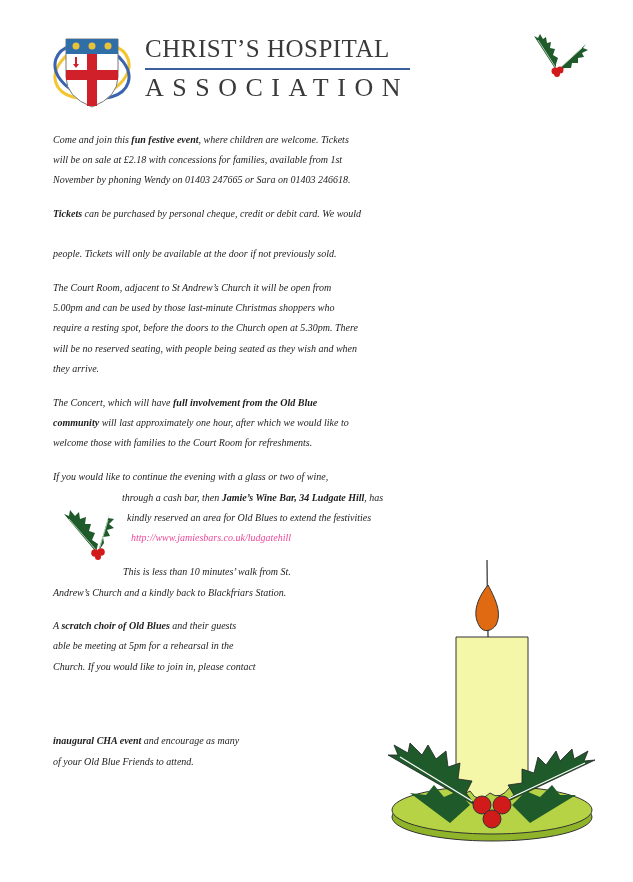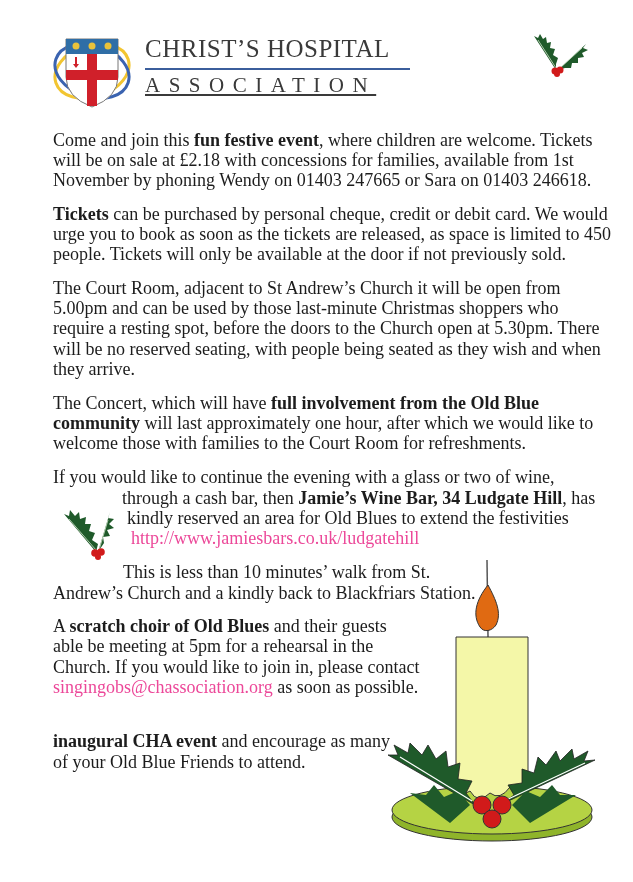--- a/index.html
+++ b/index.html
@@ -5,28 +5,28 @@
     html, body { margin: 0; padding: 0; background: #ffffff; }
     body { width: 633px; height: 882px; position: relative; overflow: hidden;
       font-family: "DejaVu Serif", "Liberation Serif", serif; color: #1a1a1a; }
     .page { position: absolute; left: 0; top: 0; width: 537px; height: 882px; }
 
     .logo-crest { position: absolute; left: 52px; top: 33px; width: 80px; height: 76px; }
     .logo-title { position: absolute; left: 145px; top: 35px; width: 270px; font-family: "Liberation Serif", serif;
       font-size: 25px; letter-spacing: 0.5px; color: #3a3a3a; white-space: nowrap; }
     .logo-rule { position: absolute; left: 145px; top: 68px; width: 265px; height: 2px; background: #3b5e9c; }
     .logo-sub { position: absolute; left: 145px; top: 73px; font-family: "Liberation Serif", serif;
-      font-size: 21px; letter-spacing: 8.5px; color: #3a3a3a; white-space: nowrap; text-decoration: underline; }
+      font-size: 26px; letter-spacing: 8.5px; color: #3a3a3a; white-space: nowrap; }
 
     .holly-top { position: absolute; left: 528px; top: 28px; width: 66px; height: 50px; }
     .holly-left { position: absolute; left: 60px; top: 502px; width: 58px; height: 58px; }
     .candle { position: absolute; left: 380px; top: 555px; width: 225px; height: 290px; }
 
-    .txt { position: absolute; font-family: "Liberation Serif", serif; font-size: 18px; line-height: 20.5px;
-      color: #1c1c1c; white-space: nowrap; }
+    .txt { position: absolute; font-family: "Liberation Serif", serif; font-size: 10px; line-height: 20.5px;
+      color: #1c1c1c; white-space: nowrap; font-style: italic; }
     .txt b { font-weight: bold; }
     .link { color: #ec4899; }
   </style>
 </head>
 <body>
 
 <div class="page">
 
   <svg class="logo-crest" viewBox="0 0 80 76">
     <ellipse cx="40" cy="38" rx="38" ry="26" fill="none" stroke="#f2c531" stroke-width="3" transform="rotate(-18 40 38)"></ellipse>
@@ -54,21 +54,20 @@
     <circle cx="27" cy="43" r="3.5" fill="#d11a1a"></circle>
     <circle cx="32" cy="42" r="3.5" fill="#d11a1a"></circle>
     <circle cx="29" cy="46" r="3" fill="#d11a1a"></circle>
   </svg>
 
   <div class="txt" style="left:53px; top:130px;"><span>Come and join this </span><b>fun festive event</b><span>, where children are welcome. Tickets</span></div>
   <div class="txt" style="left:53px; top:150px;">will be on sale at £2.18 with concessions for families, available from 1st</div>
   <div class="txt" style="left:53px; top:170px;">November by phoning Wendy on 01403 247665 or Sara on 01403 246618.</div>
 
   <div class="txt" style="left:53px; top:204px;"><b>Tickets</b><span> can be purchased by personal cheque, credit or debit card. We would</span></div>
-  <div class="txt" style="left:53px; top:224px;">urge you to book as soon as the tickets are released, as space is limited to 450</div>
   <div class="txt" style="left:53px; top:244px;">people. Tickets will only be available at the door if not previously sold.</div>
 
   <div class="txt" style="left:53px; top:278px;">The Court Room, adjacent to St Andrew’s Church it will be open from</div>
   <div class="txt" style="left:53px; top:298px;">5.00pm and can be used by those last-minute Christmas shoppers who</div>
   <div class="txt" style="left:53px; top:318px;">require a resting spot, before the doors to the Church open at 5.30pm. There</div>
   <div class="txt" style="left:53px; top:339px;">will be no reserved seating, with people being seated as they wish and when</div>
   <div class="txt" style="left:53px; top:359px;">they arrive.</div>
 
   <div class="txt" style="left:53px; top:393px;"><span>The Concert, which will have </span><b>full involvement from the Old Blue</b></div>
   <div class="txt" style="left:53px; top:413px;text-align:right;"><b>community</b><span> will last approximately one hour, after which we would like to</span></div>
@@ -88,21 +87,20 @@
     <circle cx="41" cy="50" r="3.8" fill="#d11a1a"></circle>
     <circle cx="38" cy="55" r="3" fill="#d11a1a"></circle>
   </svg>
 
   <div class="txt" style="left:123px; top:562px;">This is less than 10 minutes’ walk from St.</div>
   <div class="txt" style="left:53px; top:583px;">Andrew’s Church and a kindly back to Blackfriars Station.</div>
 
   <div class="txt" style="left:53px; top:616px;"><span>A </span><b>scratch choir of Old Blues</b><span> and their guests</span></div>
   <div class="txt" style="left:53px; top:636px;">able be meeting at 5pm for a rehearsal in the</div>
   <div class="txt" style="left:53px; top:657px;">Church. If you would like to join in, please contact</div>
-  <div class="txt" style="left:53px; top:677px;"><span class="link">singingobs@chassociation.org</span><span> as soon as possible.</span></div>
 
   <div class="txt" style="left:53px; top:731px;"><b>inaugural CHA event</b><span> and encourage as many</span></div>
   <div class="txt" style="left:53px; top:752px;">of your Old Blue Friends to attend.</div>
 
   <svg class="candle" viewBox="0 0 225 290">
 
     <ellipse cx="112" cy="262" rx="100" ry="24" fill="#8fb42a" stroke="#333" stroke-width="1"></ellipse>
     <ellipse cx="112" cy="255" rx="100" ry="24" fill="#b5d344" stroke="#333" stroke-width="1"></ellipse>
 
     <line x1="107" y1="5" x2="108" y2="82" stroke="#555" stroke-width="1.5"></line>

